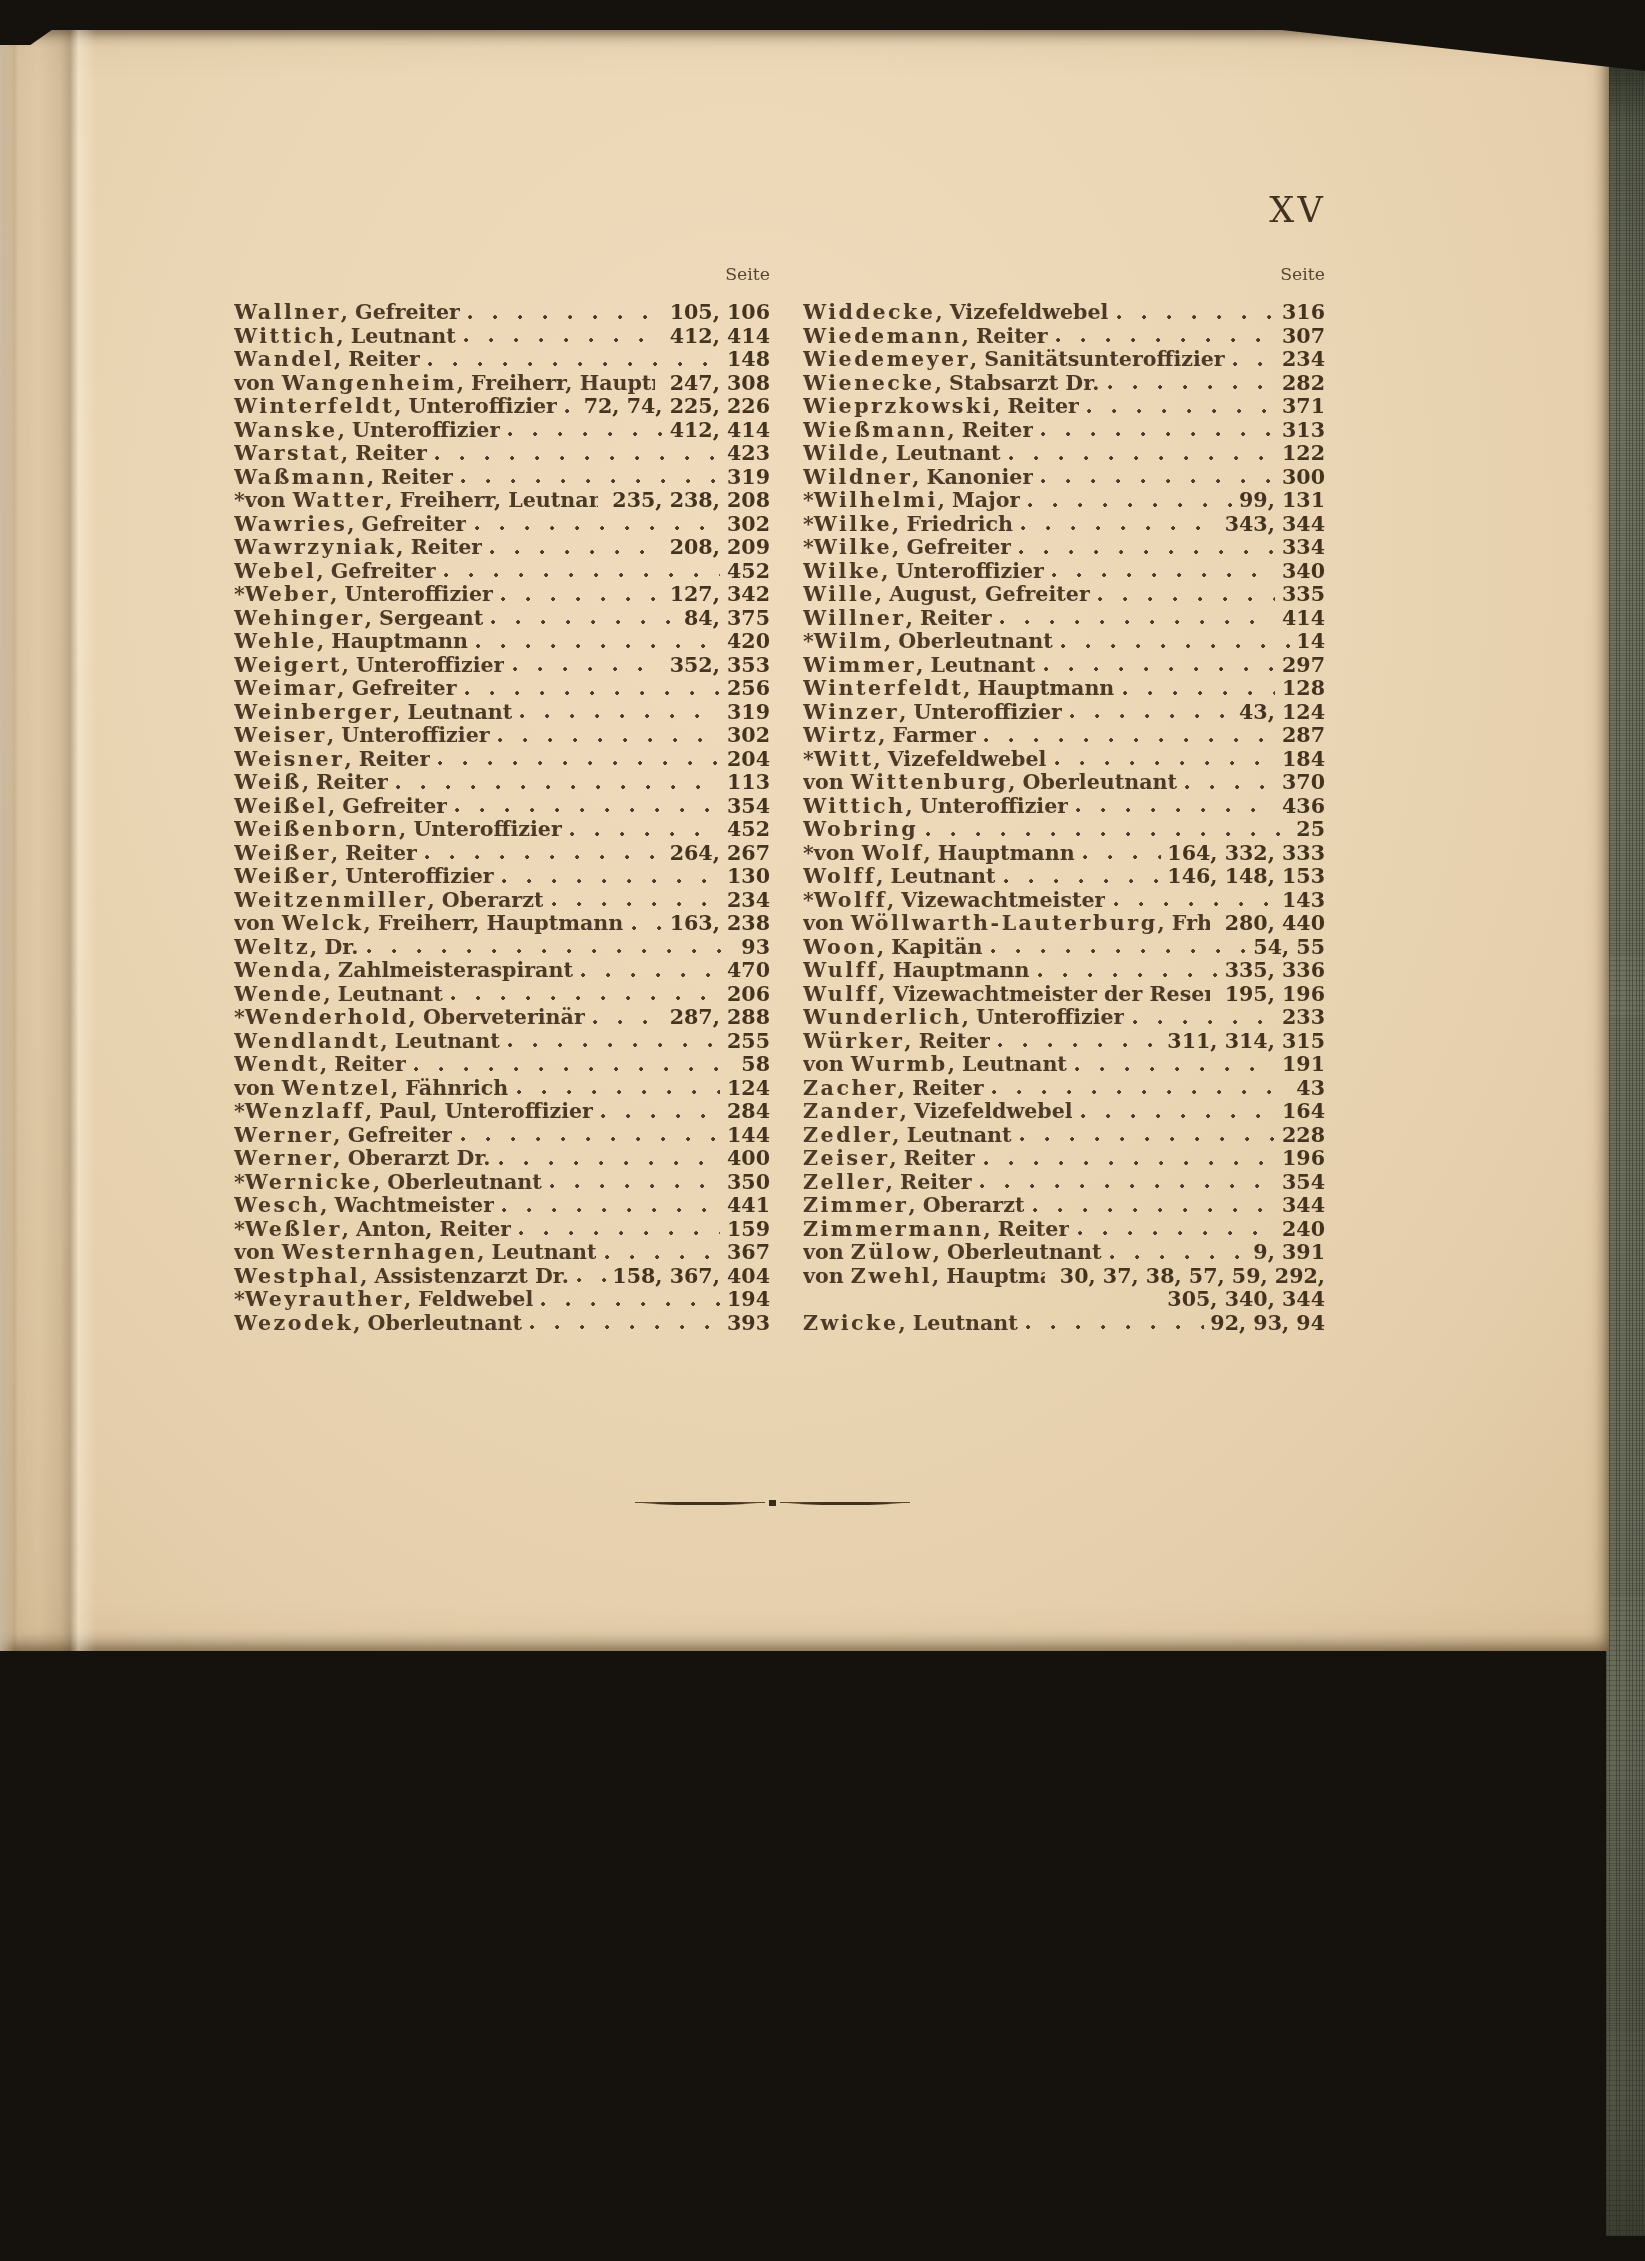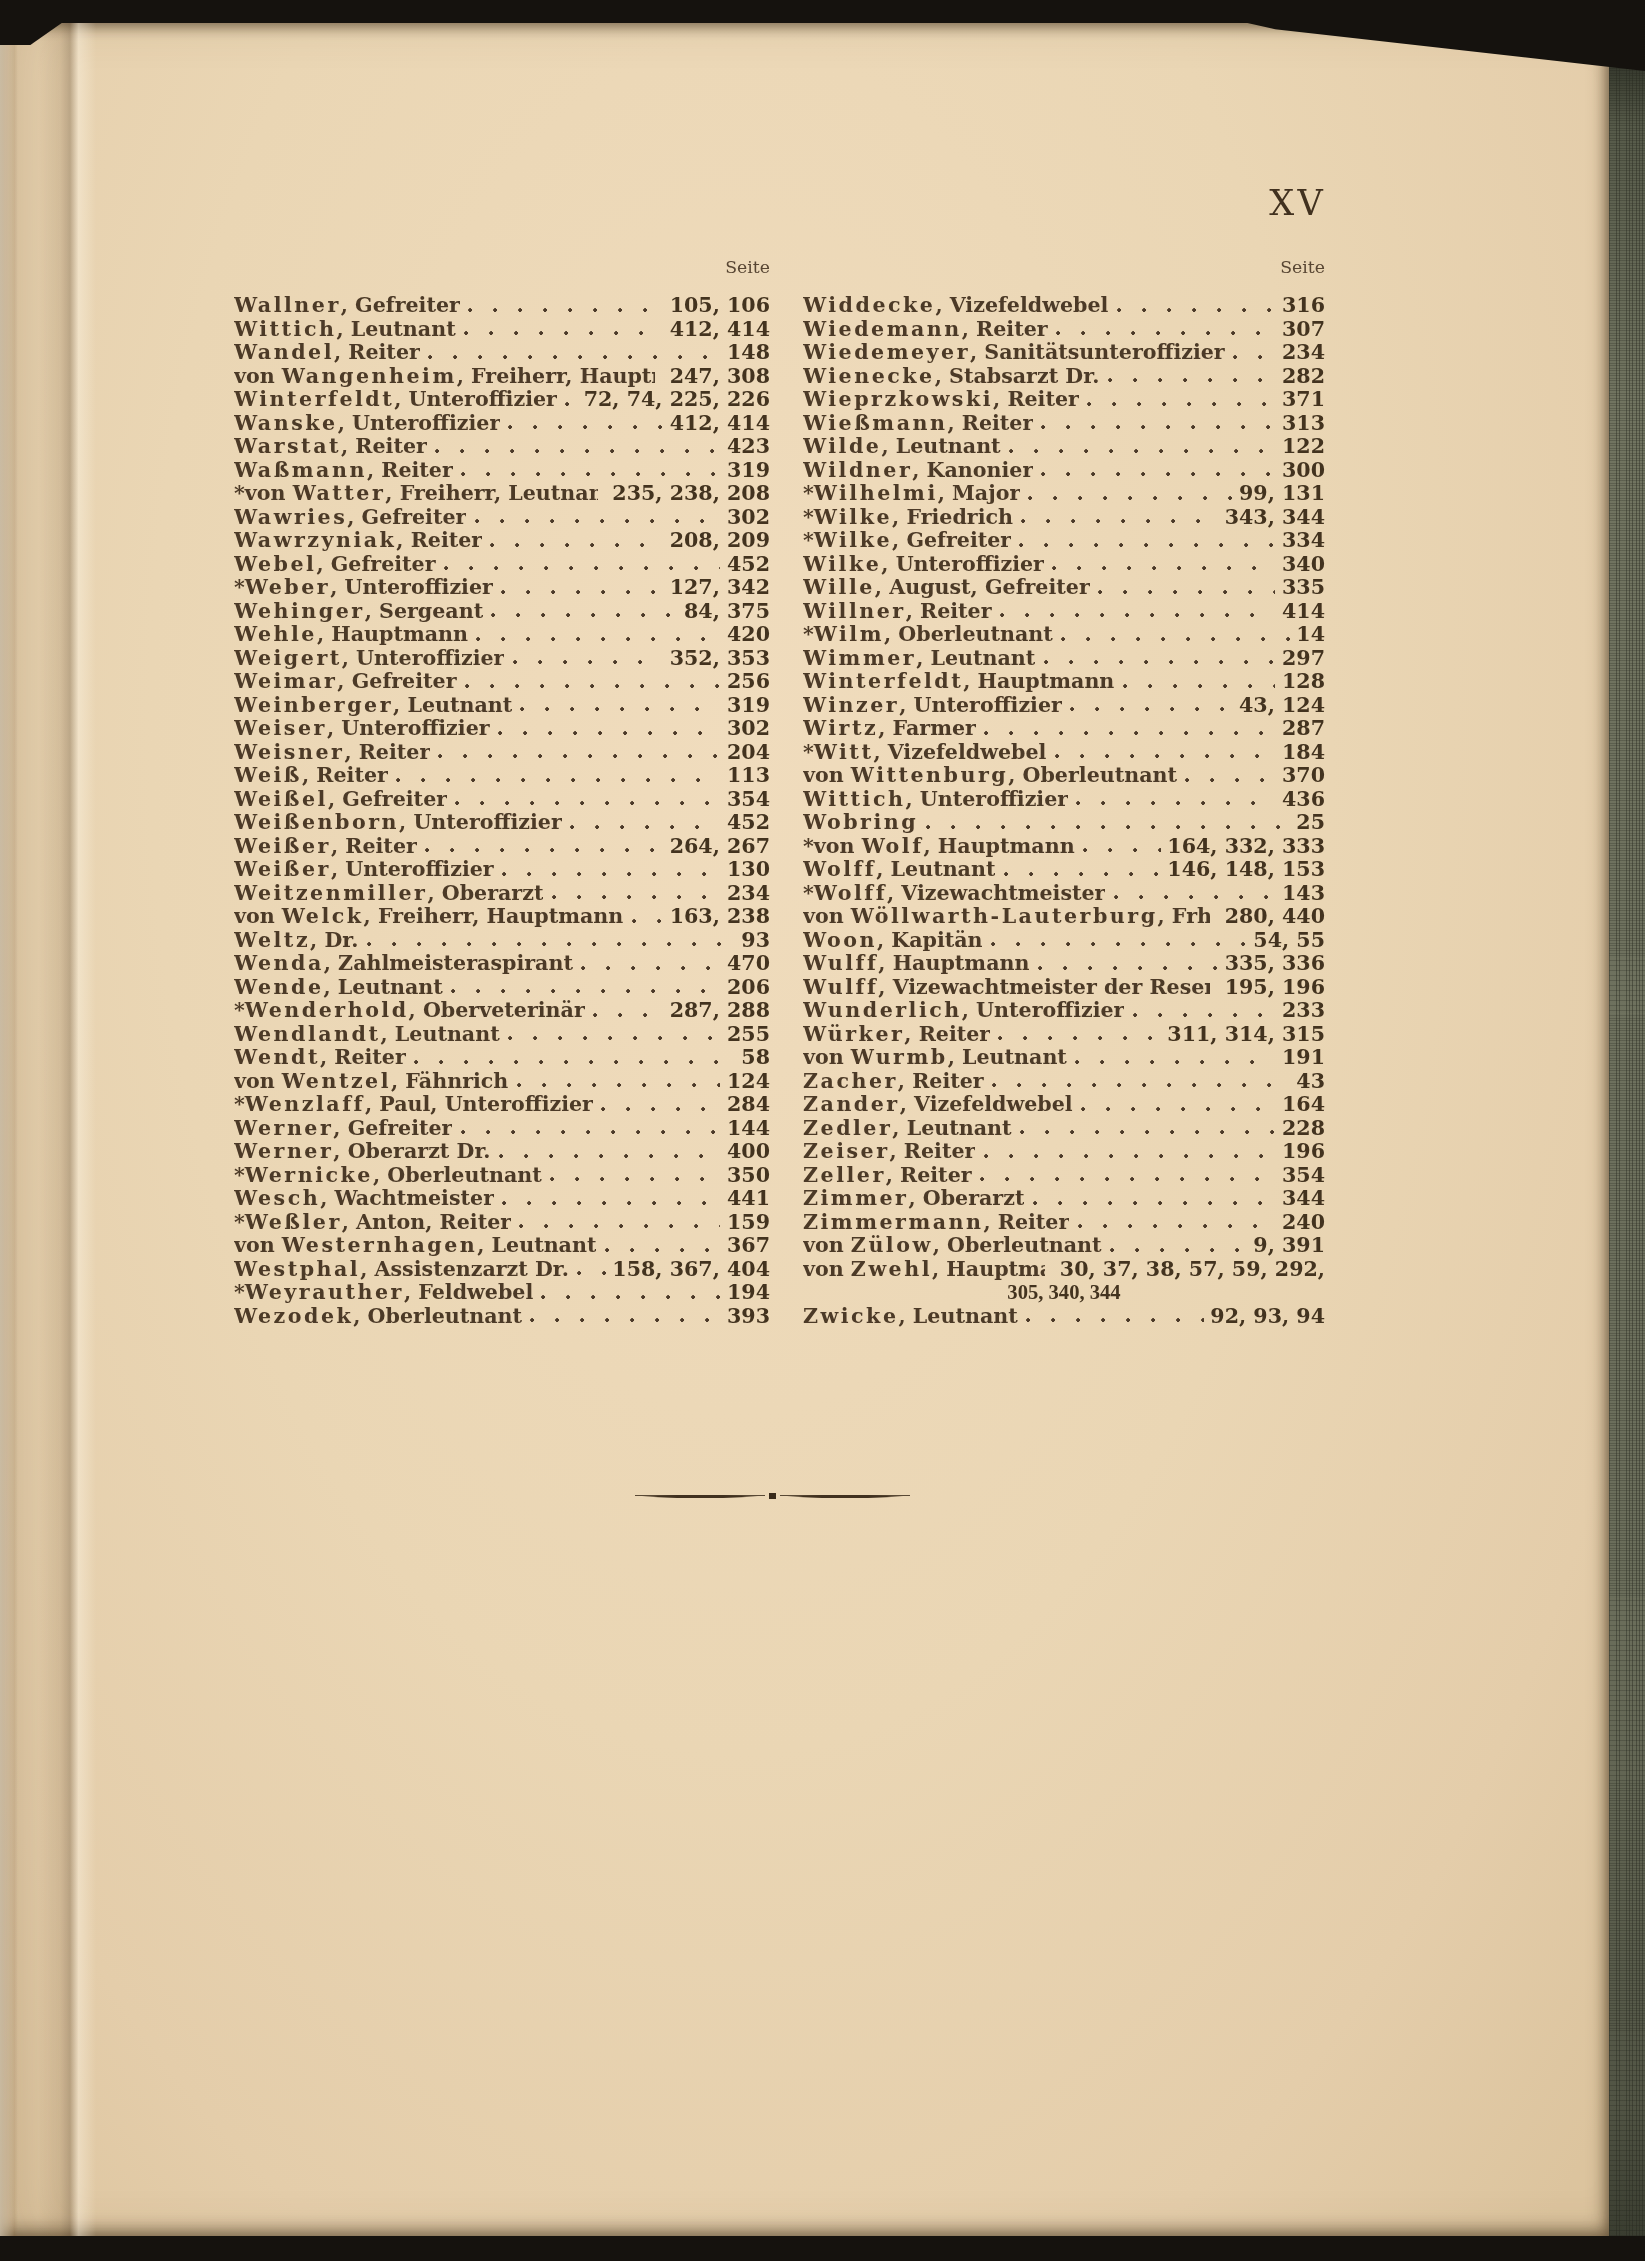--- a/index.html
+++ b/index.html
@@ -11,21 +11,21 @@
   
   .fore-edge{
     position:absolute;right:0;top:51px;width:39px;height:2185px;
     background:
       repeating-linear-gradient(90deg, rgba(40,42,32,.45) 0 0.8px, rgba(0,0,0,0) 0.8px 3.3px),
       repeating-linear-gradient(0deg, rgba(25,26,20,.22) 0 0.8px, rgba(0,0,0,0) 0.8px 2.5px),
       linear-gradient(180deg,#2e3126 0,#565a49 74px,#717460 345px,#6d705d 50%,#6a6d5a 72%,#515444 94%,#3a3d30 100%);
   }
   
   .page{
-    position:absolute;left:0;top:23px;width:1609px;height:2213px;
+    position:absolute;left:0;top:30px;width:1609px;height:1621px;
     background:
       radial-gradient(ellipse at 46% 32%, #f0dcbd 0%, #ead6b4 48%, #e4cdaa 78%, #dcc49e 96%);
     box-shadow:
       inset 0 5px 11.5px rgba(40,25,8,.35),
       inset 0 -6.6px 15px rgba(40,25,8,.38),
       inset -6.6px 0 16.5px rgba(60,40,15,.22),
       inset 33px 0 49px rgba(95,65,30,.14);
   }
   .crease{
     position:absolute;left:38px;top:0;width:58px;height:100%;
@@ -71,21 +71,21 @@
   .nm{flex-shrink:1;overflow:hidden;}
   .sp{letter-spacing:2.5px;}
   .lead{
     flex:1 1 auto;min-width:0;height:4.1px;align-self:flex-end;
     margin:0 6.6px 5.8px 8.2px;
     background-image:radial-gradient(circle at 2.1px 2.1px, #4c3a29 1.6px, rgba(0,0,0,0) 2.1px);
     background-size:25px 4.1px;background-repeat:repeat-x;background-position:left bottom;
   }
   .noleader .lead{background:none;}
   .pg{flex-shrink:0;text-align:right;color:#43331f;}
-  .row.cont{justify-content:center;font-family:Liberation Serif, serif;}
+  .row.cont{justify-content:flex-end;}
   
   .divider{
     position:absolute;left:635px;top:1469px;width:275px;height:8.2px;
     display:flex;align-items:center;
   }
   .dv-half{
     flex:1;height:5px;
     background:
       radial-gradient(ellipse 62% 46% at 50% 50%, #41311f 0 52%, rgba(65,49,31,0) 72%),
       linear-gradient(rgba(63,48,30,.85), rgba(63,48,30,.85)) center/100% 1.3px no-repeat;

